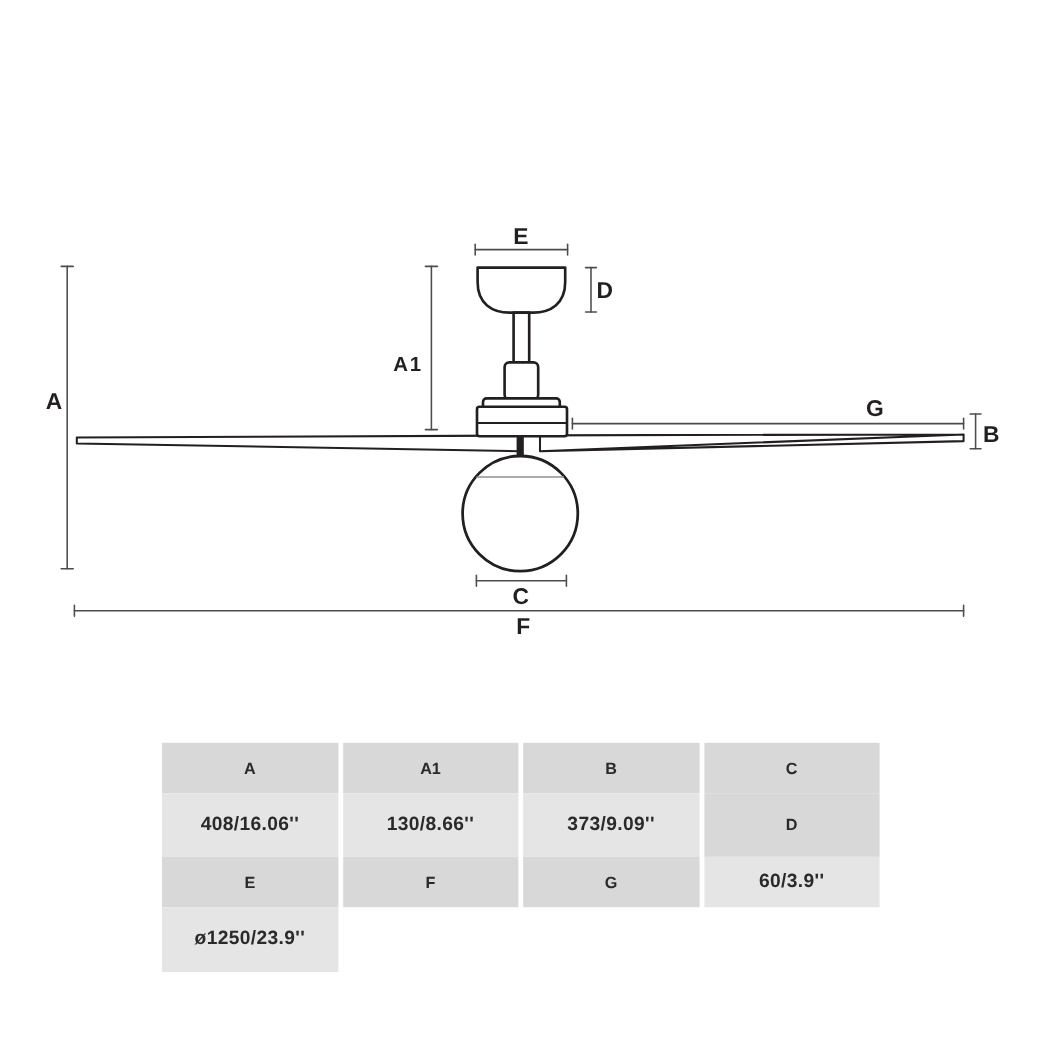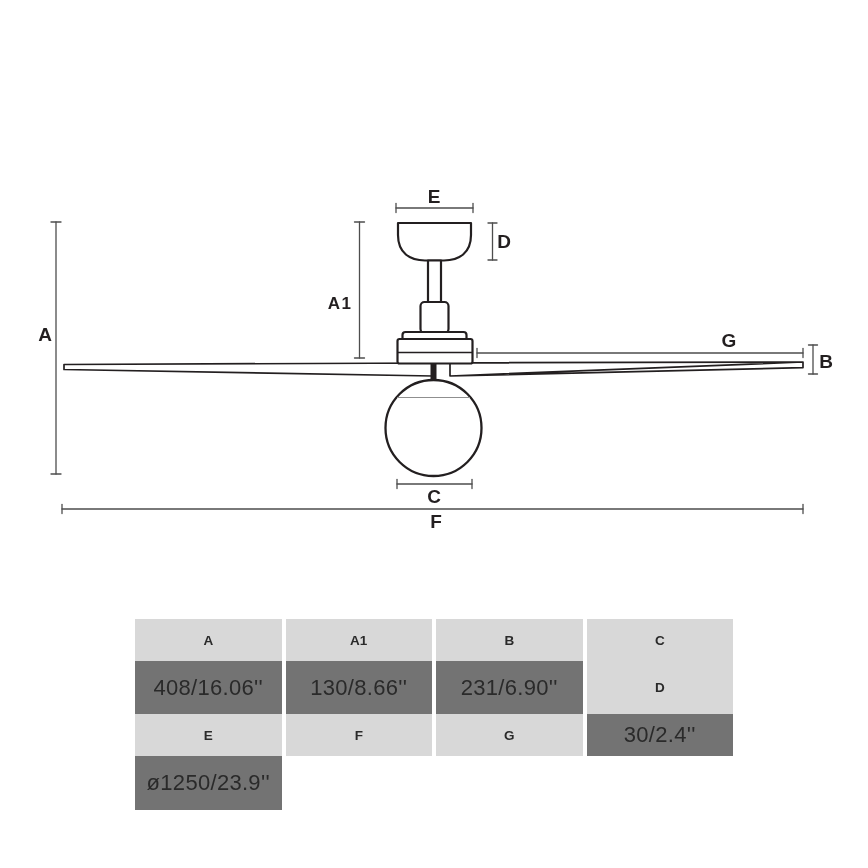--- a/index.html
+++ b/index.html
@@ -42,23 +42,23 @@
     align-items: center;
     justify-content: center;
     color: #2a2a2a;
   }
   .cell.header {
     background: #d8d8d8;
     font-weight: 700;
     font-size: 13.5px;
   }
   .cell.value {
-    background: #737373;
-    font-weight: 400;
-    font-size: 22px;
+    background: #e5e5e5;
+    font-weight: 700;
+    font-size: 16px;
     letter-spacing: 0.3px;
   }
 </style>
 </head>
 <body>
 
 <div id="stage">
 
   <svg id="fan-diagram" viewBox="0 0 868 580" xmlns="http://www.w3.org/2000/svg">
 
@@ -143,24 +143,24 @@
 
   <div id="spec-table">
 
     <div class="cell header">A</div>
     <div class="cell header">A1</div>
     <div class="cell header">B</div>
     <div class="cell header">C</div>
 
     <div class="cell value">408/16.06''</div>
     <div class="cell value">130/8.66''</div>
-    <div class="cell value">231/6.90''</div>
+    <div class="cell value">373/9.09''</div>
 
     <div class="cell header">D</div>
     <div class="cell header">E</div>
     <div class="cell header">F</div>
     <div class="cell header">G</div>
 
-    <div class="cell value">30/2.4''</div>
+    <div class="cell value">60/3.9''</div>
     <div class="cell value">ø1250/23.9''</div>
   </div>
 
 </div>
 
 </body></html>

